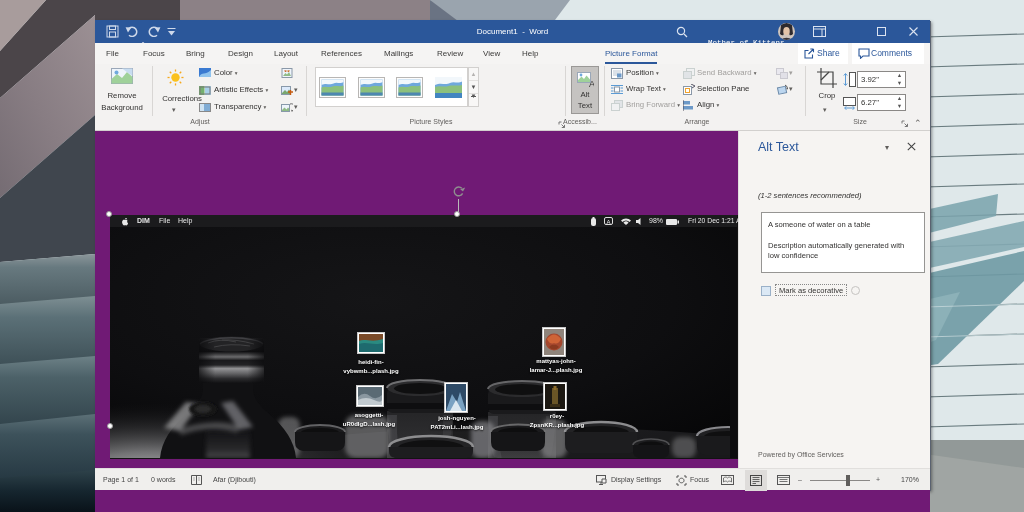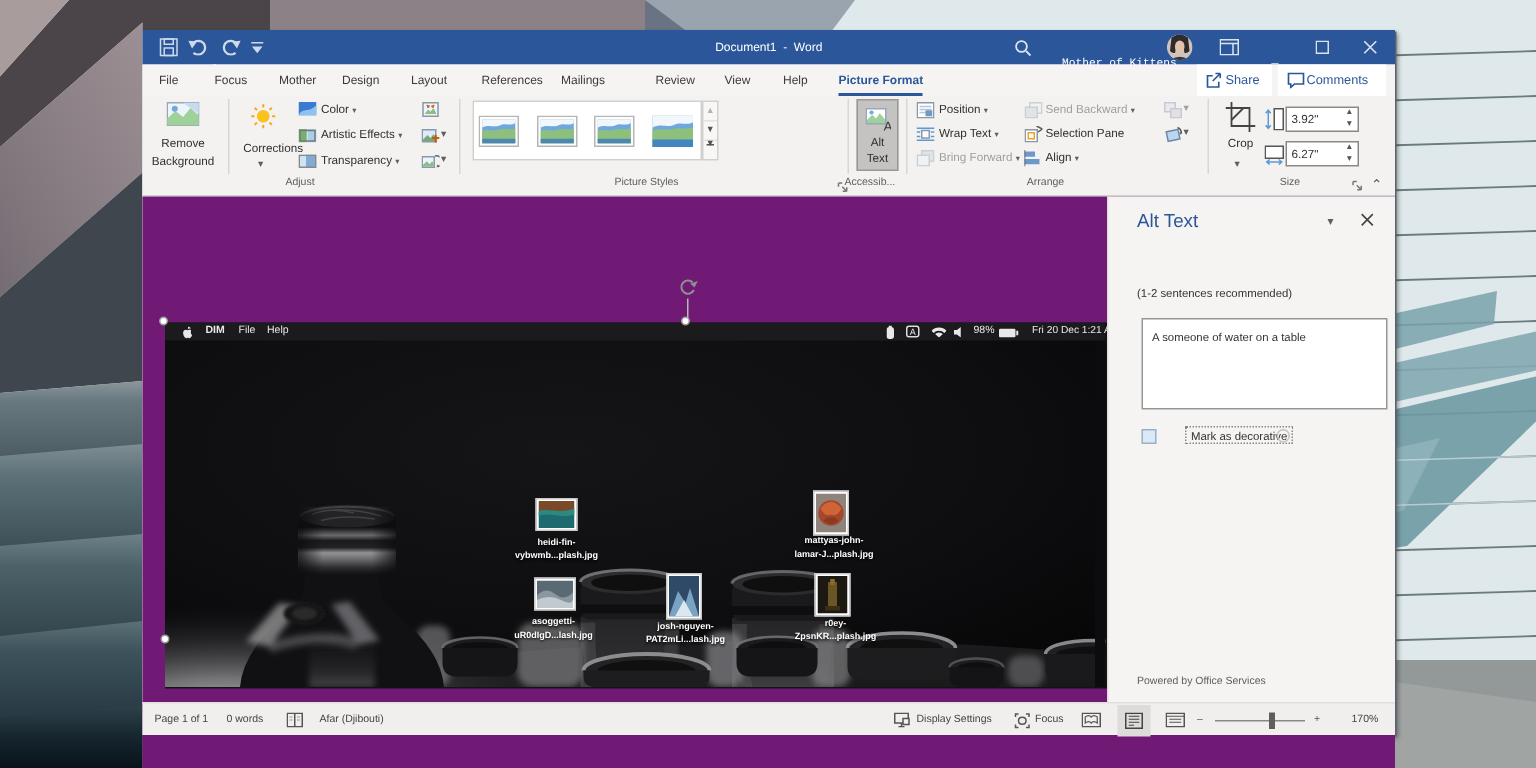--- a/index.html
+++ b/index.html
@@ -11,21 +11,21 @@
 
 #win { position:absolute; left:95px; top:20px; width:835px; height:470px;
   background:#f3f2f1; box-shadow:1px 1px 0 #5a6270, 2px 2px 3px rgba(0,0,0,.4); }
 
 #titlebar { position:absolute; left:0; top:0; width:835px; height:23px; background:#2b579a; color:#fff; }
 #doctitle { position:absolute; left:0; top:0; width:100%; text-align:center; font-size:8px; color:#fff; line-height:23px; }
 .tb-ico { position:absolute; top:12px; height:39px; line-height:23px; text-align:center; color:#e8edf5; font-size:11px;font-family:Liberation Mono, monospace; }
 
 #tabrow { position:absolute; left:0; top:23px; width:835px; height:21px; background:#f5f4f3; font-size:8px; color:#3b3a39; }
 .tab { position:absolute; top:0; height:21px; line-height:22px; }
-#tab-pf { color:#2b579a; font-weight:bold; border-bottom:2.5px solid #2b579a; }
+#tab-pf { color:#2b579a; font-weight:normal; border-bottom:2.5px solid #2b579a;margin-left:46px; }
 
 #ribbon { position:absolute; left:0; top:44px; width:835px; height:67px; background:#f3f2f1; border-bottom:1px solid #d2d0ce; font-size:10px; color:#323130; }
 .vsep { position:absolute; top:2px; height:50px; width:1px; background:#d8d6d4; }
 .glabel { position:absolute; top:54px; font-size:7px; color:#605e5c; text-align:center; }
 .rt { position:absolute; font-size:7.8px; color:#323130; line-height:9px; white-space:nowrap; }
 .rt.dis { color:#a19f9d; }
 .dd { font-size:5.5px; color:#605e5c; }
 
 #docarea { position:absolute; left:0; top:111px; width:835px; height:394px; background:#701a75; }
 
@@ -181,25 +181,25 @@
       <rect x="0.5" y="0.5" width="8" height="8" fill="none" stroke="#dbe3f0" stroke-width="1"></rect>
     </svg>
     <svg class="abs" style="left:814px;top:7px" width="9" height="9" viewBox="0 0 9 9">
       <path d="M0.5 0.5 L8.5 8.5 M8.5 0.5 L0.5 8.5" stroke="#dbe3f0" stroke-width="1.1"></path>
     </svg>
   </div>
 
   <div id="tabrow">
     <div class="tab" style="left:11px">File</div>
     <div class="tab" style="left:48px">Focus</div>
-    <div class="tab" style="left:91px">Mother</div>
+    <div class="tab" style="left:91px">Bring</div>
     <div class="tab" style="left:133px">Design</div>
     <div class="tab" style="left:179px">Layout</div>
     <div class="tab" style="left:226px">References</div>
-    <div class="tab" style="left:279px">Mailings</div>
+    <div class="tab" style="left:289px">Mailings</div>
     <div class="tab" style="left:342px">Review</div>
     <div class="tab" style="left:388px">View</div>
     <div class="tab" style="left:427px">Help</div>
     <div class="tab" id="tab-pf" style="left:464px">Picture Format</div>
 
     <div class="abs" style="left:703px;top:0;width:50px;height:21px;background:#fff">
       <svg class="abs" style="left:6px;top:5px" width="11" height="11" viewBox="0 0 11 11">
             <path d="M4.5 2.5 H1 V10 H8.5 V6.5" fill="none" stroke="#2b579a" stroke-width="1.1"></path>
             <path d="M4.5 6 L9.5 1 M9.5 1 H6.3 M9.5 1 V4.2" fill="none" stroke="#2b579a" stroke-width="1.1"></path>
           </svg>
@@ -655,26 +655,27 @@
       <path d="M10.8 4.3 A4.4 4.4 0 1 0 11.6 9.4" fill="none" stroke="#8f8f8f" stroke-width="1.4"></path>
       <path d="M9.2 5.2 L14.2 3.4 L12 7.6 Z" fill="#8f8f8f"></path>
     </svg>
 
     <div id="pane">
       <div class="abs" style="left:19px;top:9px;font-size:12.5px;color:#2b579a">Alt Text</div>
       <div class="abs" style="left:146px;top:12px;font-size:8px;color:#605e5c">▾</div>
       <svg class="abs" style="left:168px;top:11px" width="9" height="9" viewBox="0 0 9 9">
             <path d="M0.8 0.8 L8.2 8.2 M8.2 0.8 L0.8 8.2" stroke="#444" stroke-width="1.1"></path>
           </svg>
-      <div class="abs" style="left:19px;top:60px;width:162px;font-size:7.6px;color:#323130">(1-2 sentences recommended)</div>
+      <div class="abs" style="left:19px;top:60px;width:162px;font-size:7.6px;font-style:italic;color:#323130">(1-2 sentences recommended)</div>
       <div class="abs" style="left:22px;top:81px;width:164px;height:61px;background:#fff;border:1px solid #969593">
         <div class="abs" style="left:6px;top:7px;font-size:7.6px;color:#323130">A someone of water on a table</div>
+        <div class="abs" style="left:6px;top:28px;width:155px;font-size:7.6px;line-height:10px;color:#323130">Description automatically generated with<br>low confidence</div>
       </div>
       <div class="abs" style="left:22px;top:155px;width:10px;height:10px;background:#dbe8f5;border:1px solid #9ab0c8"></div>
-      <div class="abs" style="left:51px;top:153px;height:12px;border:1px dotted #888;padding:0 3px;font-size:7.6px;line-height:12px;color:#323130">Mark as decorative</div>
+      <div class="abs" style="left:36px;top:153px;height:12px;border:1px dotted #888;padding:0 3px;font-size:7.6px;line-height:12px;color:#323130">Mark as decorative</div>
       <div class="abs" style="left:112px;top:155px;width:9px;height:9px;border:1.5px solid #c5c3c1;border-radius:50%"></div>
       <div class="abs" style="left:19px;top:320px;font-size:7px;color:#605e5c">Powered by Office Services</div>
     </div>
   </div>
 
   <div id="statusbar">
     <div class="sb" style="left:8px">Page 1 of 1</div>
     <div class="sb" style="left:56px">0 words</div>
     <svg class="abs" style="left:96px;top:6px" width="11" height="10" viewBox="0 0 11 10">
           <path d="M0.5 0.5 H10.5 V9.5 H0.5 Z M5.5 0.5 V9.5" fill="none" stroke="#555"></path>

